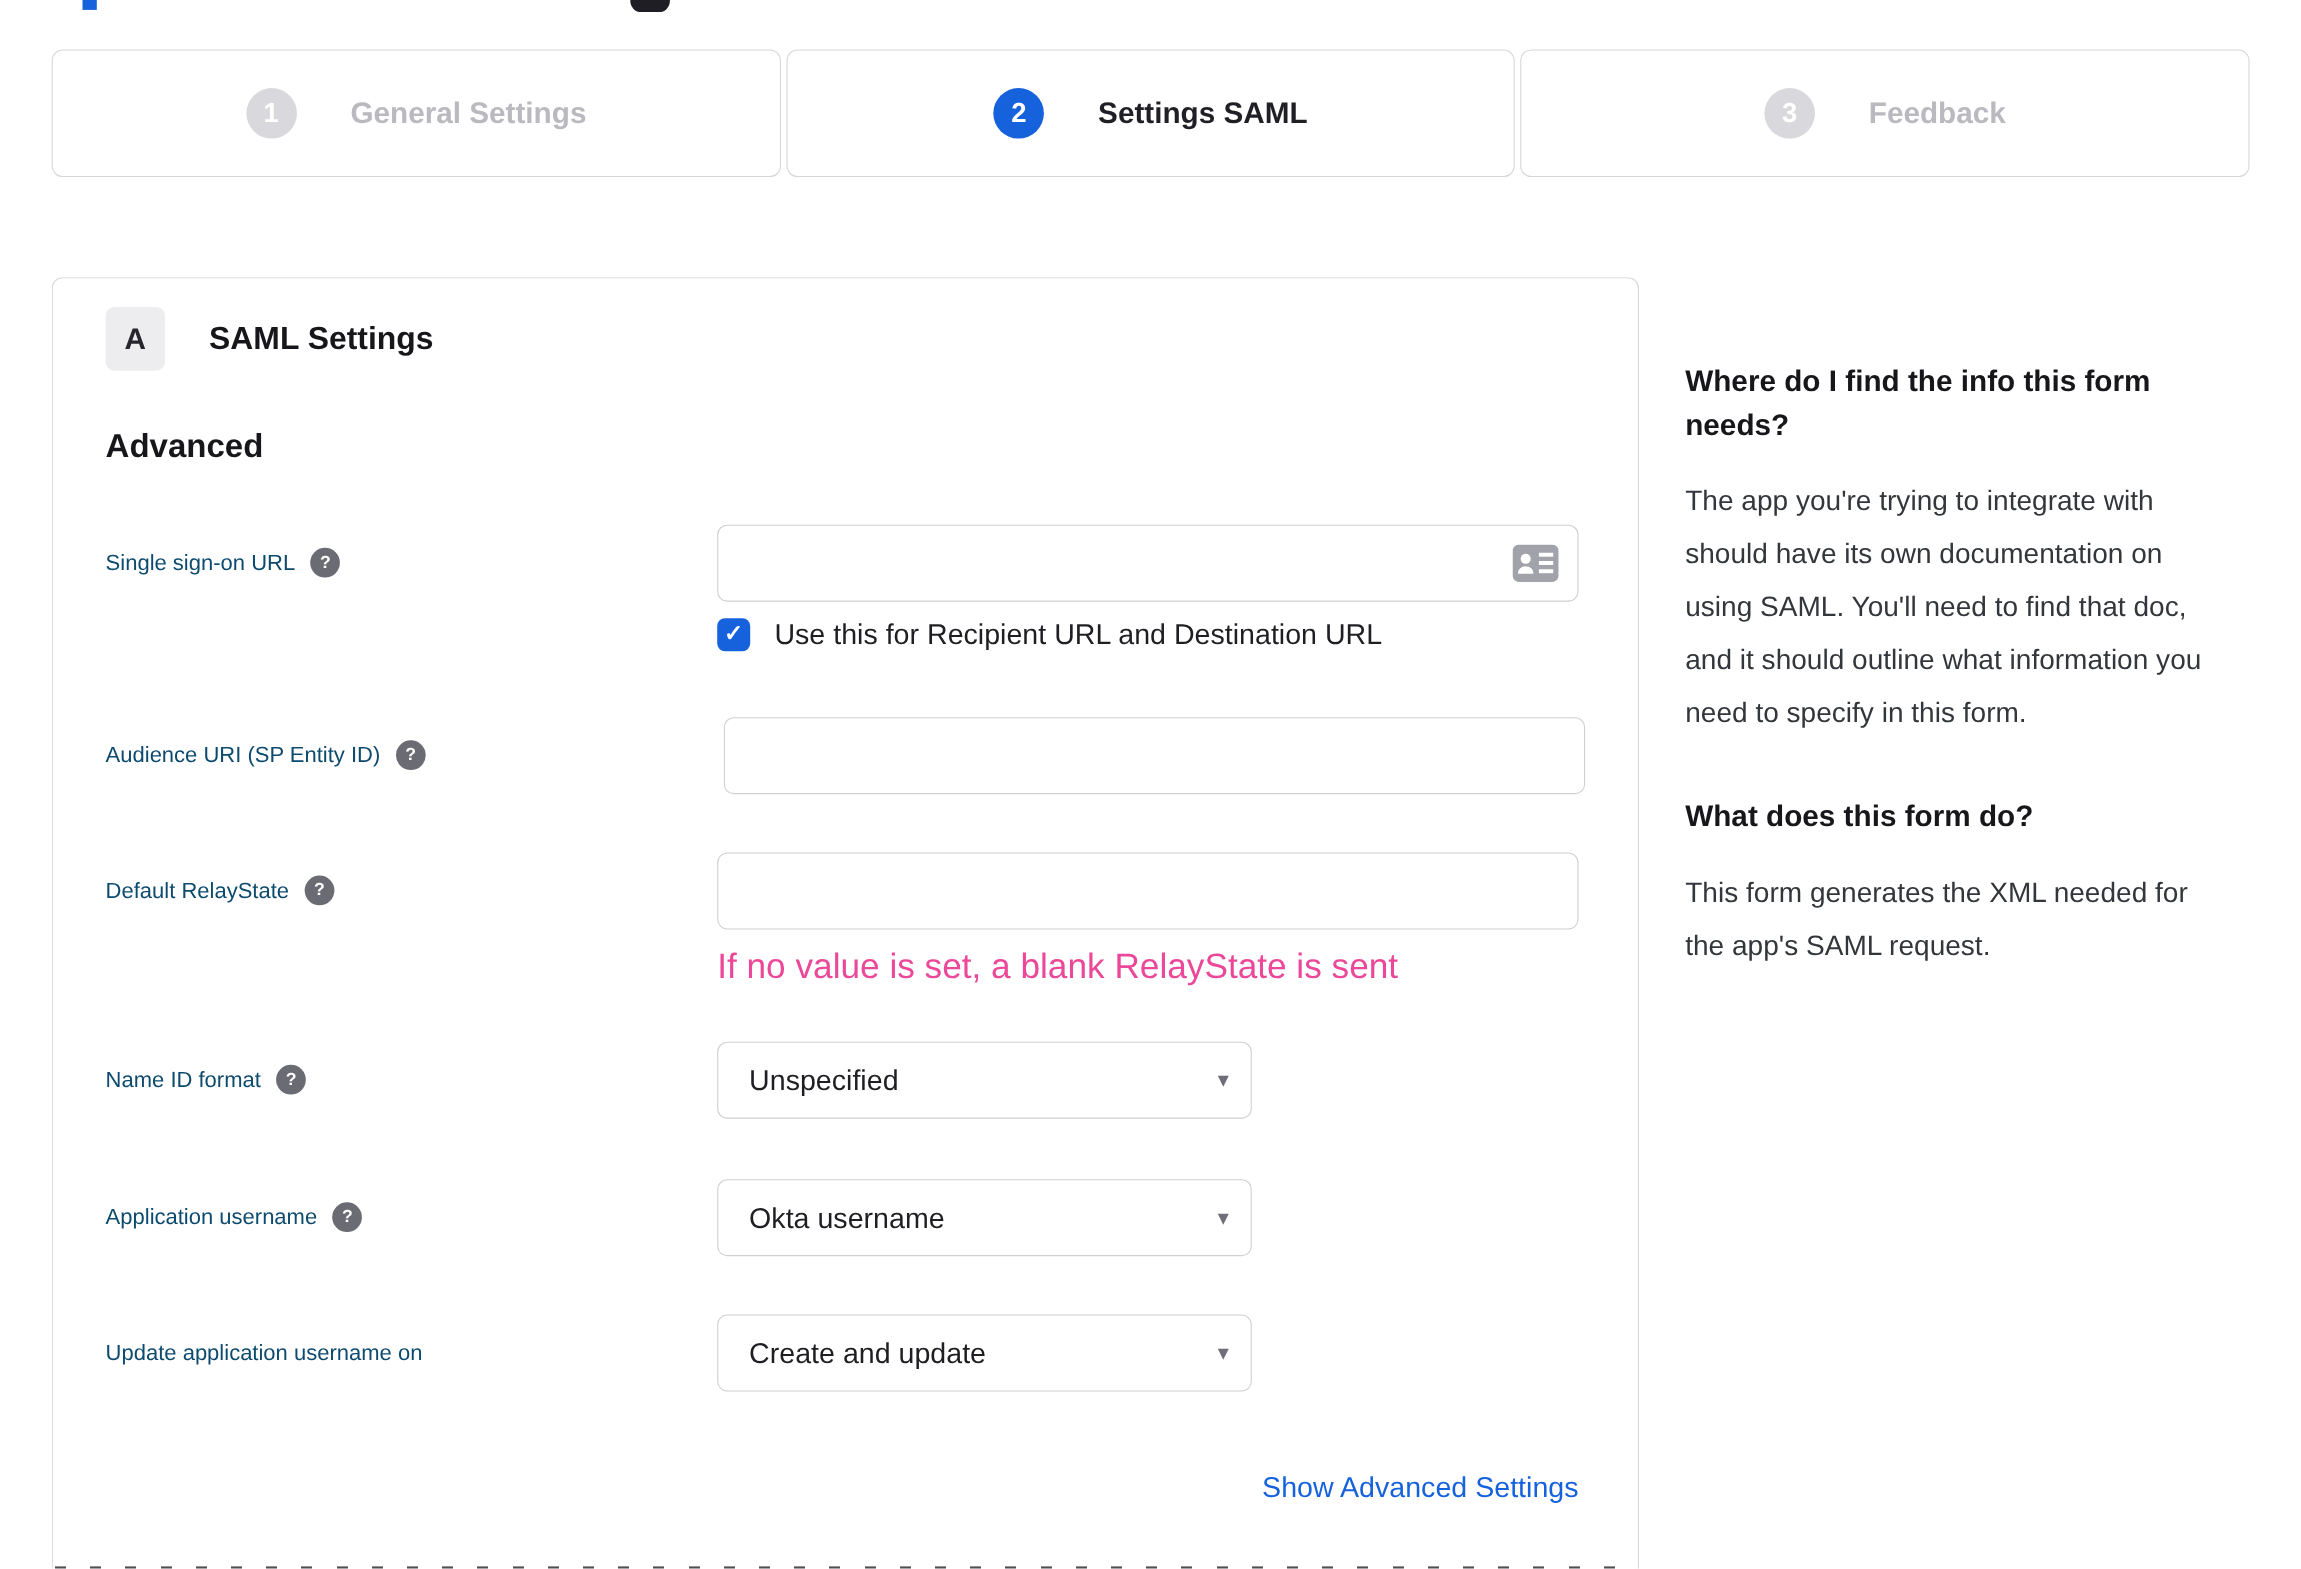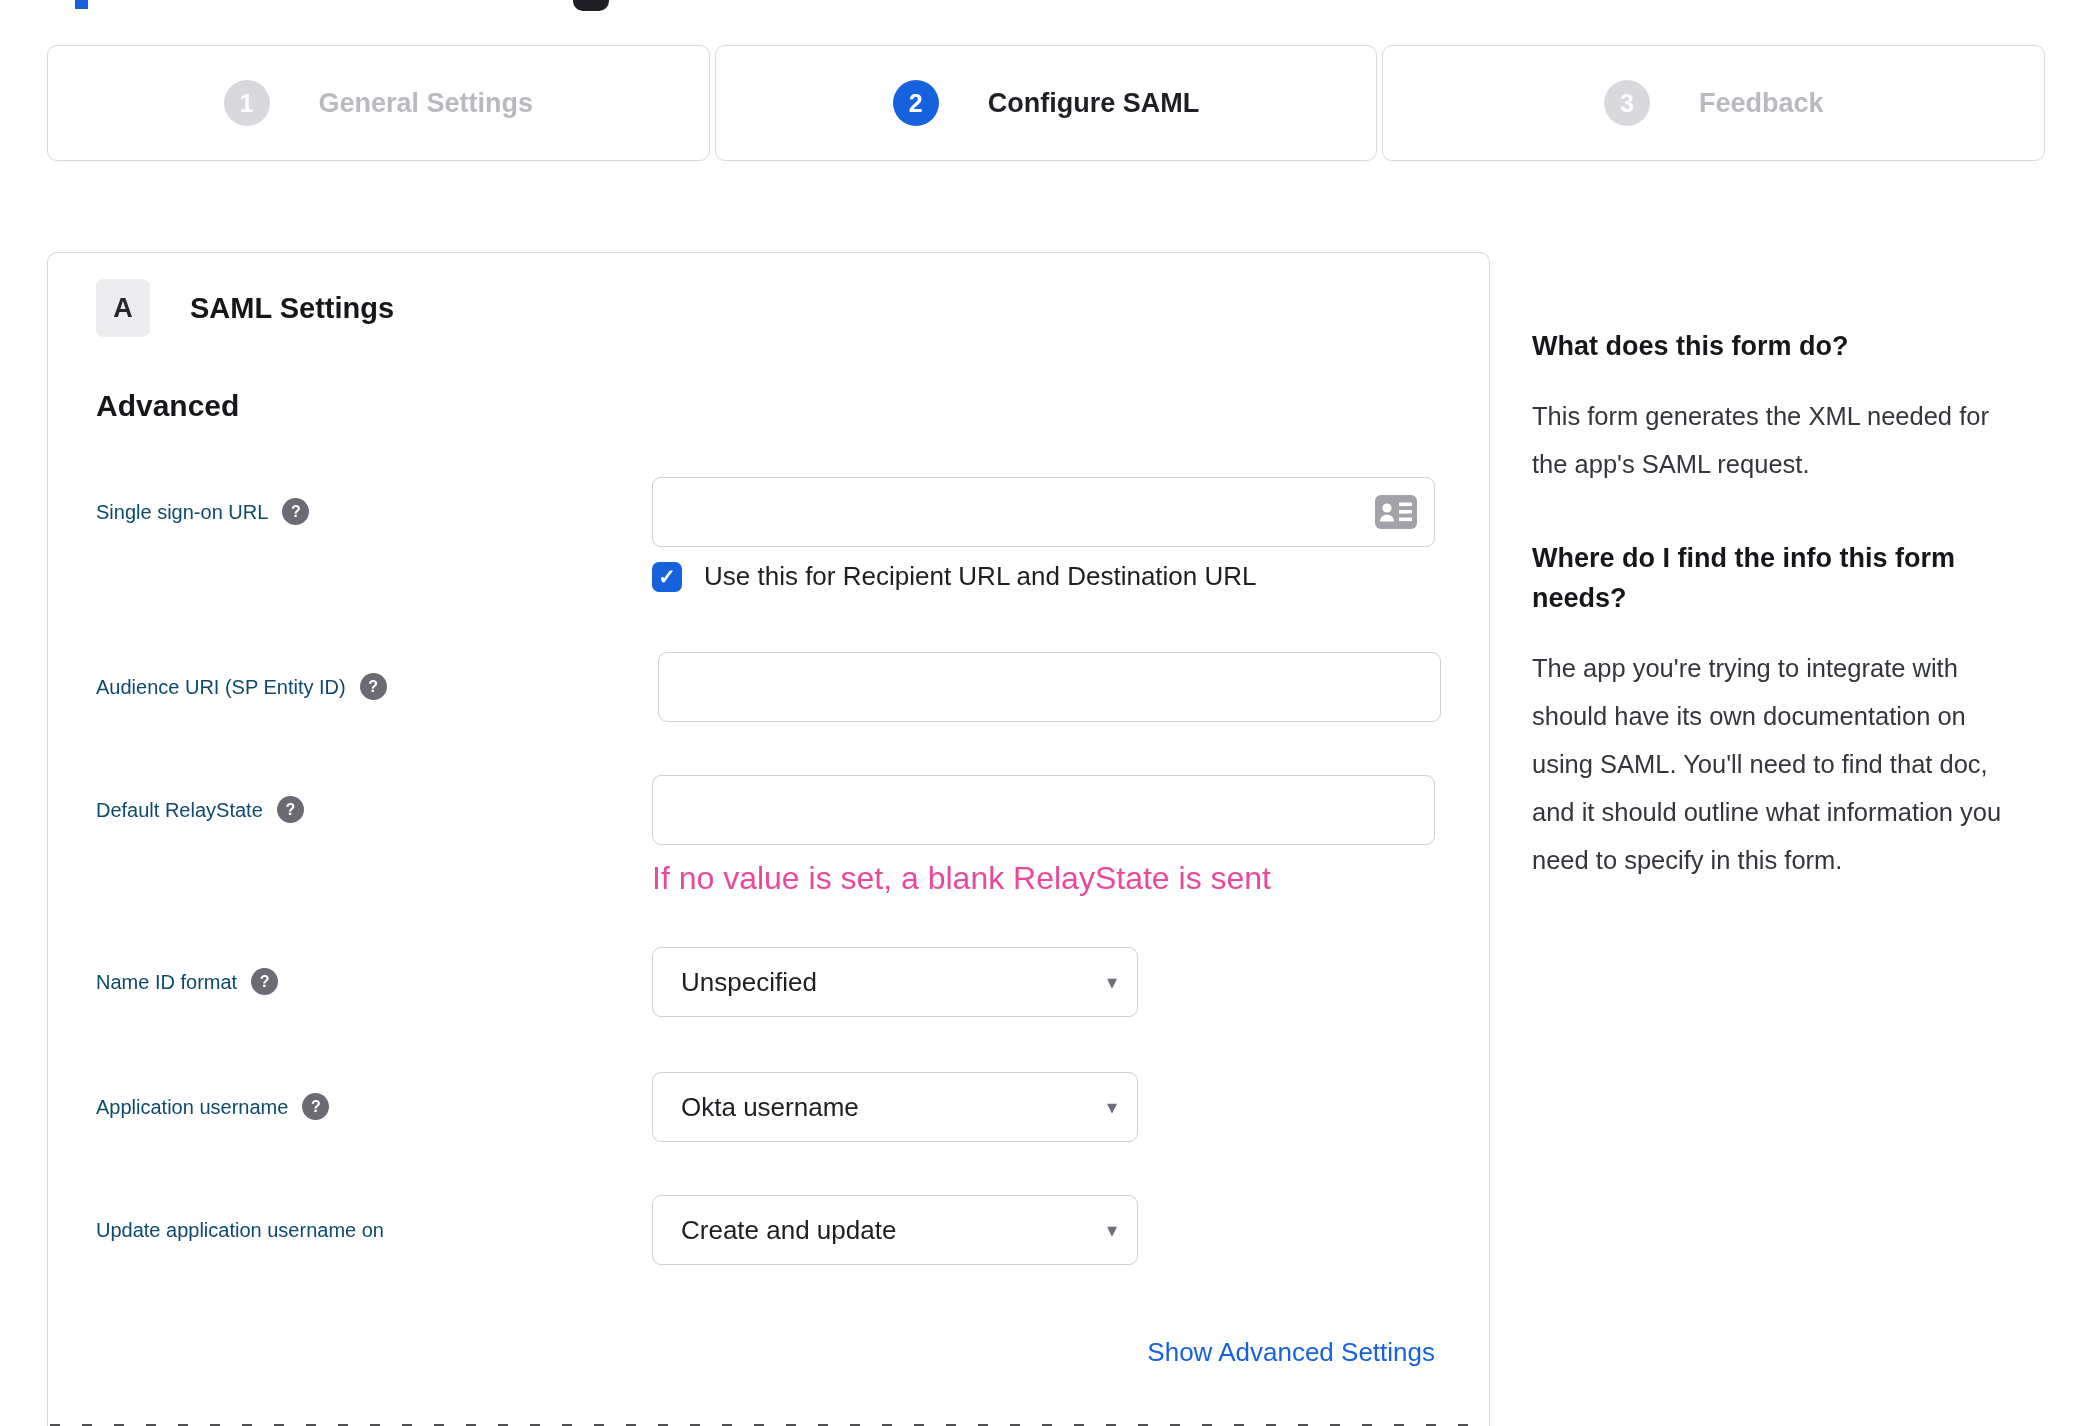--- a/index.html
+++ b/index.html
@@ -104,21 +104,21 @@
 <div class="frag-blue"></div>
 <div class="frag-dark"></div>
 
 <div class="stepper">
   <div class="step">
     <span class="step-circle">1</span>
     <span class="step-label">General Settings</span>
   </div>
   <div class="step active">
     <span class="step-circle">2</span>
-    <span class="step-label">Configure SAML</span>
+    <span class="step-label">Settings SAML</span>
   </div>
   <div class="step">
     <span class="step-circle">3</span>
     <span class="step-label">Feedback</span>
   </div>
 </div>
 
 <div class="panel">
 
   <div class="section-header">
@@ -219,20 +219,20 @@
 
   <div class="advanced-row">
     <a class="advanced-link">Show Advanced Settings</a>
   </div>
 
   <div class="dashed-divider"></div>
 </div>
 
 <div class="sidebar">
   <div class="sb-section">
+    <h3>Where do I find the info this form needs?</h3>
+    <p>The app you're trying to integrate with should have its own documentation on using SAML. You'll need to find that doc, and it should outline what information you need to specify in this form.</p>
+  </div>
+  <div class="sb-section">
     <h3>What does this form do?</h3>
     <p>This form generates the XML needed for the app's SAML request.</p>
   </div>
-  <div class="sb-section">
-    <h3>Where do I find the info this form needs?</h3>
-    <p>The app you're trying to integrate with should have its own documentation on using SAML. You'll need to find that doc, and it should outline what information you need to specify in this form.</p>
-  </div>
 </div>
 
 </body></html>

